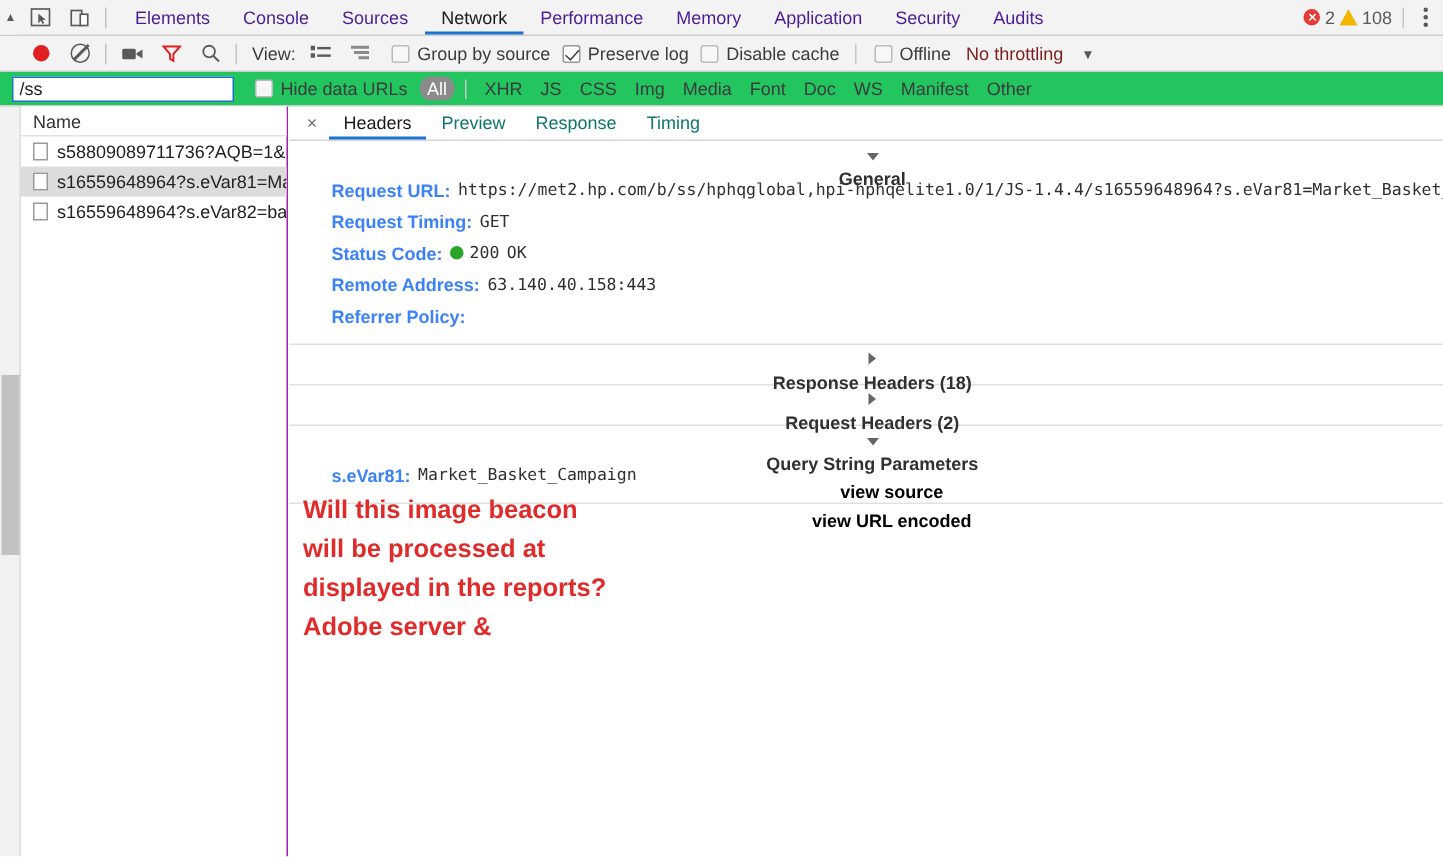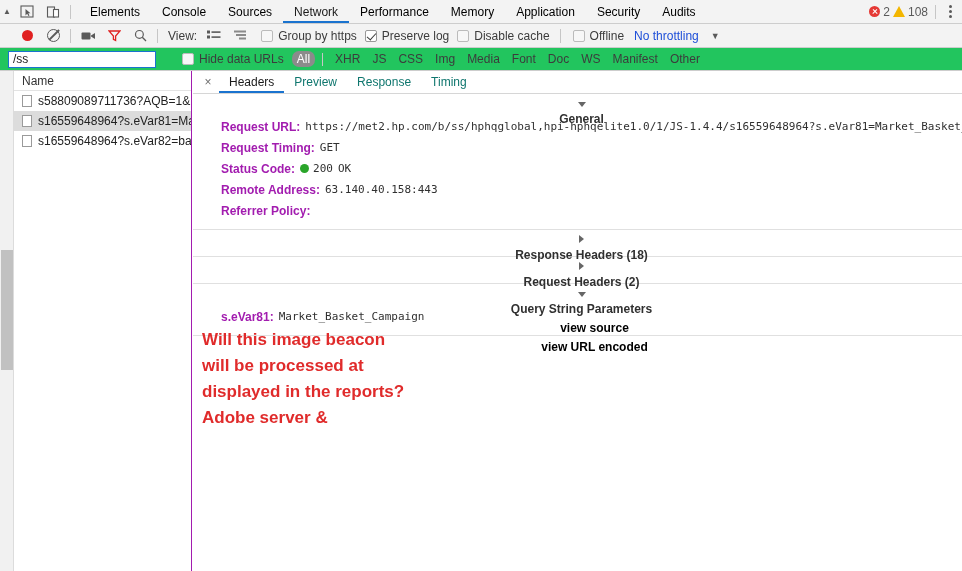--- a/index.html
+++ b/index.html
@@ -27,21 +27,21 @@
     color: #5a5a5a; font-size: 8px; background: #f3f3f3;
   }
   .iconbtn {
     width: 26px; height: 23px; display: flex; align-items: center; justify-content: center;
     color: #5a5a5a;
   }
   .vsep { width: 1px; height: 14px; background: #c6c6c6; margin: 0 4px; align-self: center; }
   .maintabs { display: flex; align-items: stretch; margin-left: 4px; }
   .mtab {
     display: flex; align-items: center; padding: 0 11px; height: 23px;
-    font-size: 12px; color: #000000; white-space: nowrap;
+    font-size: 12px; color: #4c1d95; white-space: nowrap;
   }
   .mtab.active { color: #1a1a1a; box-shadow: inset 0 -2px 0 #1a73cf; }
   .tb-right {
     margin-left: auto; display: flex; align-items: center; padding-right: 4px; gap: 3px;
   }
   .count { display: flex; align-items: center; gap: 3px; font-size: 12px; color: #5a5a5a; }
   .dot-err {
     width: 11px; height: 11px; border-radius: 50%; background: #e53935;
     position: relative; display: inline-block;
   }
@@ -74,21 +74,21 @@
   .cbrow { display: flex; align-items: center; gap: 5px; margin-left: 8px; font-size: 12px; color: #3c3c3c; }
   .cb {
     width: 12px; height: 12px; border: 1px solid #999; background: #fff; border-radius: 2px;
     display: inline-block; position: relative;
   }
   .cb.checked:after {
     content: ""; position: absolute; left: 3px; top: 0px; width: 4px; height: 8px;
     border: solid #3c3c3c; border-width: 0 1.6px 1.6px 0; transform: rotate(42deg);
   }
   .cb.dis { border-color: #bbb; background: #f7f7f7; }
-  .sel-throttle { font-size: 12px; color: #1d4ed8; margin-left: 10px; }
+  .sel-throttle { font-size: 12px; color: #7f1d1d; margin-left: 10px; }
   .caret-dn { margin-left: 12px; color: #5a5a5a; font-size: 9px; }
 
   
   .filterrow {
     position: absolute; left: 0; top: 48px; width: 962px; height: 23px;
     background: #22c55e; border-bottom: 1px solid #cdcdcd;
     display: flex; align-items: center; padding-left: 8px;
   }
   .filter-input {
     width: 148px; height: 17px; border: 1px solid #1a73cf; background: #fff;
@@ -147,21 +147,21 @@
   .section { border-bottom: 1px solid #e0e0e0; padding: 6px 0 8px 8px; }
   .sec-title {
     display: flex; align-items: center; gap: 5px; font-size: 12px; font-weight: bold; color: #303030;
     height: 16px;
     flex-direction: column;
   }
   .tri { width: 0; height: 0; flex: none; }
   .tri.open { border-left: 4px solid transparent; border-right: 4px solid transparent; border-top: 5px solid #666; margin-top: 2px; }
   .tri.closed { border-top: 4px solid transparent; border-bottom: 4px solid transparent; border-left: 5px solid #666; }
   .kv { padding-left: 20px; height: 21px; display: flex; align-items: center; font-size: 12px; }
-  .k { font-weight: bold; color: #a21caf; white-space: nowrap; }
+  .k { font-weight: bold; color: #3b82f6; white-space: nowrap; }
   .v {
     font-family: "DejaVu Sans Mono", monospace; font-size: 11px; color: #303030;
     margin-left: 5px; white-space: nowrap;
   }
   .green-dot {
     width: 9px; height: 9px; border-radius: 50%; background: #2aa52a; display: inline-block;
     margin: 0 4px 0 5px;
   }
   .collapsed-sec { padding: 5px 0 5px 8px; border-bottom: 1px solid #e0e0e0; }
   .linklike { font-size: 12px; color: #000000; margin-left: 26px; }
@@ -263,42 +263,42 @@
     </div>
     <div class="tool">
       <svg width="14" height="11" viewBox="0 0 14 11">
         <rect x="1" y="0.5" width="12" height="2" fill="#8a8a8a"></rect>
         <rect x="3" y="4" width="10" height="2" fill="#8a8a8a"></rect>
         <rect x="6" y="7.5" width="7" height="2" fill="#8a8a8a"></rect>
       </svg>
     </div>
     <div class="cbrow">
       <span class="cb dis"></span>
-      <span>Group by https</span>
+      <span>Group by source</span>
     </div>
     <div class="cbrow">
       <span class="cb checked"></span>
       <span>Preserve log</span>
     </div>
     <div class="cbrow">
       <span class="cb dis"></span>
       <span>Disable cache</span>
     </div>
     <div class="vsep" style="margin-left:10px"></div>
     <div class="cbrow">
       <span class="cb dis"></span>
       <span>Offline</span>
     </div>
     <span class="sel-throttle">No throttling</span>
     <span class="caret-dn">▼</span>
   </div>
 
   <div class="filterrow">
     <input class="filter-input" type="text" value="/ss" style="">
-    <div class="cbrow" style="margin-left:26px">
+    <div class="cbrow" style="margin-left:14px">
       <span class="cb dis"></span>
       <span>Hide data URLs</span>
     </div>
     <span class="ftype active" style="margin-left:8px">All</span>
     <span class="fsep"></span>
     <span class="ftype">XHR</span>
     <span class="ftype">JS</span>
     <span class="ftype">CSS</span>
     <span class="ftype">Img</span>
     <span class="ftype">Media</span>

